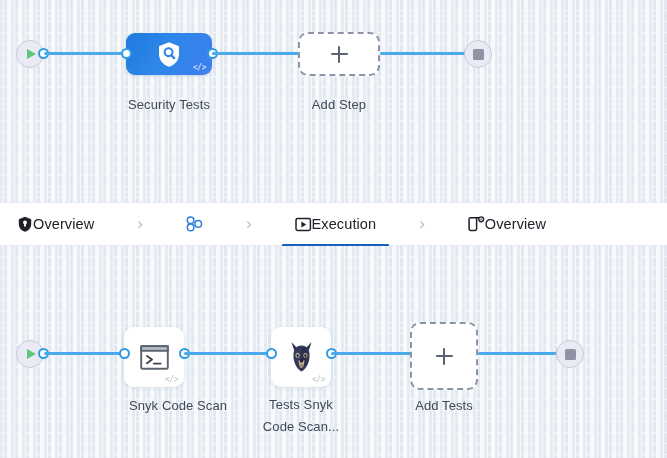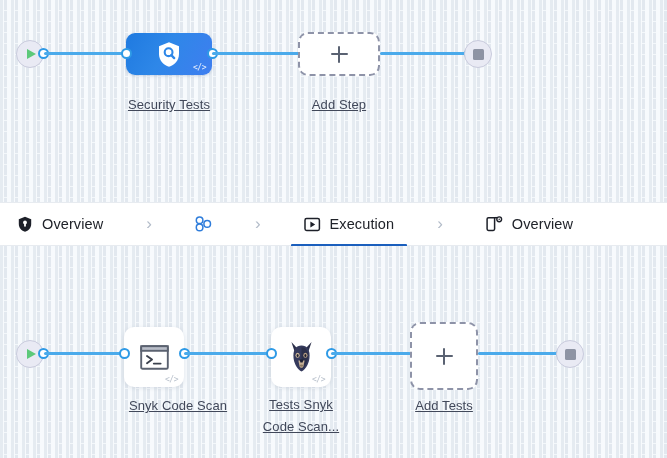--- a/index.html
+++ b/index.html
@@ -48,21 +48,21 @@
   
   .tabbar{
     position:absolute;left:0;top:202px;width:667px;height:44px;
     background:#ffffff;
     border-top:1px solid #e7ebf0;
     border-bottom:1px solid #e7ebf0;
     display:flex;align-items:center;
     box-sizing:border-box;
   }
   .tab{
-    display:flex;align-items:center;gap:9px;
+    display:flex;align-items:center;gap:0;
     height:43px;padding:0 2px;
     cursor:pointer;position:relative;justify-content:center;
   }
   .tab .tlabel{font-size:14.5px;color:#20232a;letter-spacing:.1px;white-space:nowrap;}
   .tab.accent .tlabel{color:#2f7ddb;}
   .tab.active::after{
     content:"";position:absolute;left:-11px;right:-11px;bottom:-1px;height:3px;
     background:#1b5fbd;border-radius:1px;
   }
   .tabsep{
@@ -128,21 +128,20 @@
   .step-node{
     position:absolute;border-radius:10px;background:#ffffff;
     box-shadow:0 1px 4px rgba(60,80,110,.13);
     display:flex;align-items:center;justify-content:center;
   }
 
   .nlabel{
     position:absolute;text-align:center;
     font-size:13px;color:#41485a;line-height:17px;
     letter-spacing:.1px;
-    text-decoration:underline;
   }
   .nlabel.two{line-height:22px;}
 </style>
 </head>
 <body>
 
 <div class="screen">
 
   <div class="canvas canvas-top">
     <div class="dots"></div>

